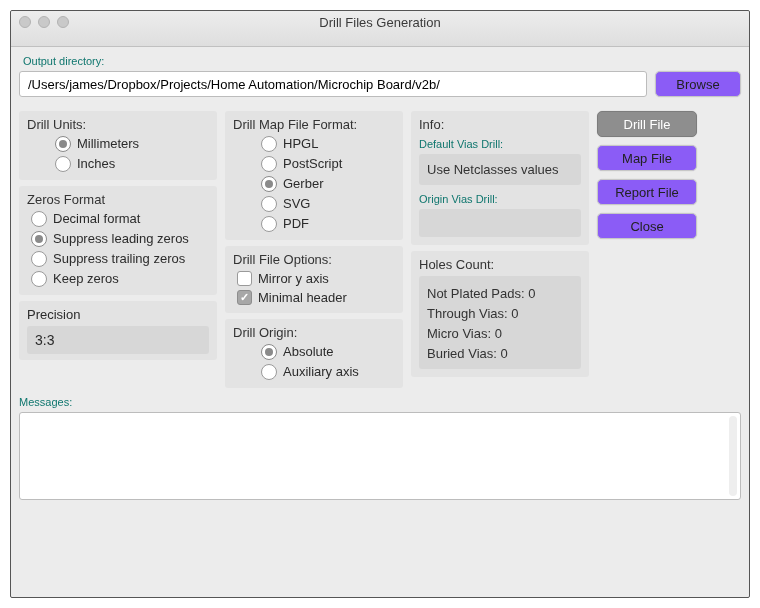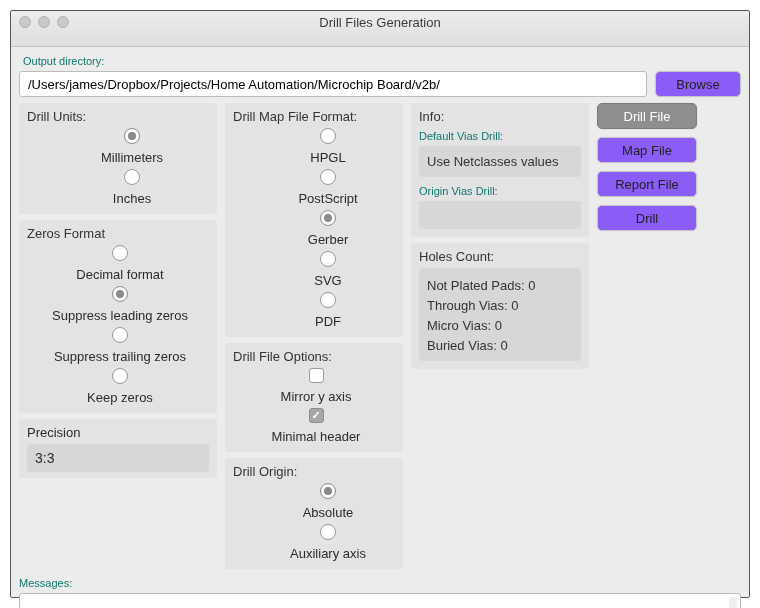--- a/index.html
+++ b/index.html
@@ -38,21 +38,21 @@
     display: flex; gap: 7px;
   }
   .traffic span {
     width: 12px; height: 12px; border-radius: 50%;
     display: inline-block;
     background: #c9c9c9;
     border: 0.5px solid #b3b3b3;
   }
   .content { padding: 6px 8px 8px 8px; }
   .label { font-size: 11px; color: #0f766e; }
-  .row-output { display: flex; align-items: flex-end; gap: 8px; margin-bottom: 6px; }
+  .row-output { display: flex; align-items: flex-end; gap: 8px; margin-bottom: 14px; }
   .input-text {
     flex: 1;
     height: 26px;
     border: 1px solid #bcbcbc;
     background: #fff;
     padding: 0 8px;
     font-size: 13px;
     border-radius: 3px;
   }
   .btn {
@@ -86,21 +86,21 @@
     background: #e3e3e3;
     border-radius: 3px;
     padding: 6px 8px 8px 8px;
   }
   .group .grp-title {
     font-size: 13px;
     color: #333;
     margin-bottom: 4px;
   }
   .opts { display: flex; flex-direction: column; gap: 4px; padding-left: 4px; }
-  .radio-row, .check-row { display: flex; align-items: center; gap: 6px; flex-direction: column; }
+  .radio-row, .check-row { display: flex; align-items: flex-start; gap: 6px; }
   .radio-row.indent { padding-left: 24px; }
   .radio {
     width: 16px; height: 16px;
     border-radius: 50%;
     border: 1px solid #9a9a9a;
     background: #fff;
     display: inline-flex; align-items: center; justify-content: center;
     flex-shrink: 0;
   }
   .radio.sel { border-color: #8a8a8a; background: #fff; }
@@ -306,21 +306,21 @@
             </div>
           </div>
         </div>
       </div>
 
       <div class="col col4">
         <div class="btn-stack">
           <button class="btn primary">Drill File</button>
           <button class="btn">Map File</button>
           <button class="btn">Report File</button>
-          <button class="btn">Drill</button>
+          <button class="btn">Close</button>
         </div>
       </div>
     </div>
 
     <div class="messages-wrap">
       <div class="label">Messages:</div>
       <div class="messages-box"></div>
     </div>
   </div>
 </div>

